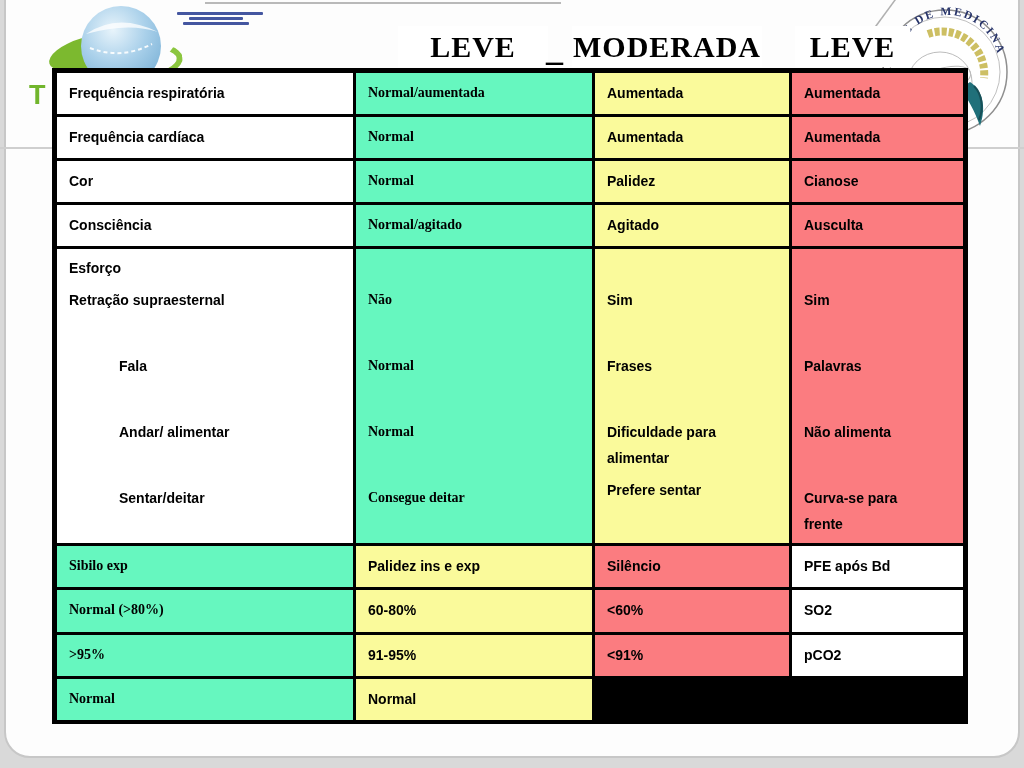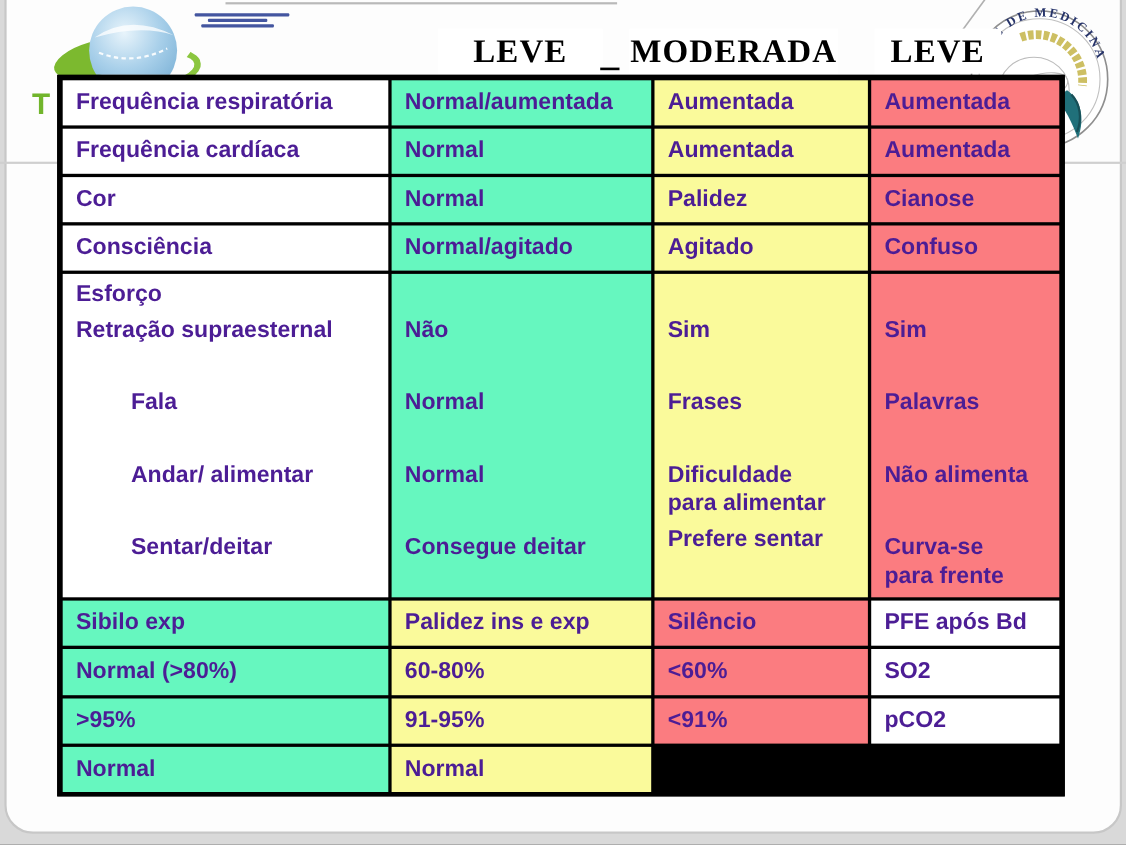--- a/index.html
+++ b/index.html
@@ -64,25 +64,25 @@
   .sev-table{
     position:absolute;left:52px;top:68px;width:916px;height:656px;z-index:2;
     box-sizing:border-box;border:5px solid #000;background:#000;
     display:grid;
     grid-template-columns:296px 236px 194px 171px;
     grid-template-rows:41px 41px 41px 41px 294px 41px 42px 41px 41px;
     gap:3px;
   }
   .cell{
     box-sizing:border-box;overflow:hidden;position:relative;
-    font-weight:bold;font-size:21px;line-height:26px;color:#4c1d95;
+    font-weight:bold;font-size:14px;line-height:26px;color:#000000;
     padding:7px 8px 0 12px;
   }
   .c-lab{background:#ffffff;}
-  .c-leve{background:#66F7BF;}
+  .c-leve{background:#66F7BF;font-family:Liberation Serif, serif;}
   .c-mod{background:#FAFA9B;}
   .c-grv{background:#FB7C80;}
   .cell .ln{position:absolute;left:12px;line-height:26px;}
   .cell .ind{left:62px;}
   .t0{top:6px;} .t1{top:38px;} .t2{top:104px;text-align:right;} .t3{top:170px;} .t4{top:236px;} .t4b{top:228px;}
   .wrapA{width:162px;} .wrapB{width:132px;}
 </style>
 </head>
 <body>
 
@@ -149,21 +149,21 @@
   <div class="cell c-grv">Aumentada</div>
 
   <div class="cell c-lab">Cor</div>
   <div class="cell c-leve">Normal</div>
   <div class="cell c-mod">Palidez</div>
   <div class="cell c-grv">Cianose</div>
 
   <div class="cell c-lab">Consciência</div>
   <div class="cell c-leve">Normal/agitado</div>
   <div class="cell c-mod">Agitado</div>
-  <div class="cell c-grv">Confuso</div>
+  <div class="cell c-grv">Ausculta</div>
 
   <div class="cell c-lab">
     <span class="ln t0">Esforço</span>
     <span class="ln t1">Retração supraesternal</span>
     <span class="ln ind t2">Fala</span>
     <span class="ln ind t3">Andar/ alimentar</span>
     <span class="ln ind t4">Sentar/deitar</span>
   </div>
   <div class="cell c-leve">
     <span class="ln t1">Não</span>

